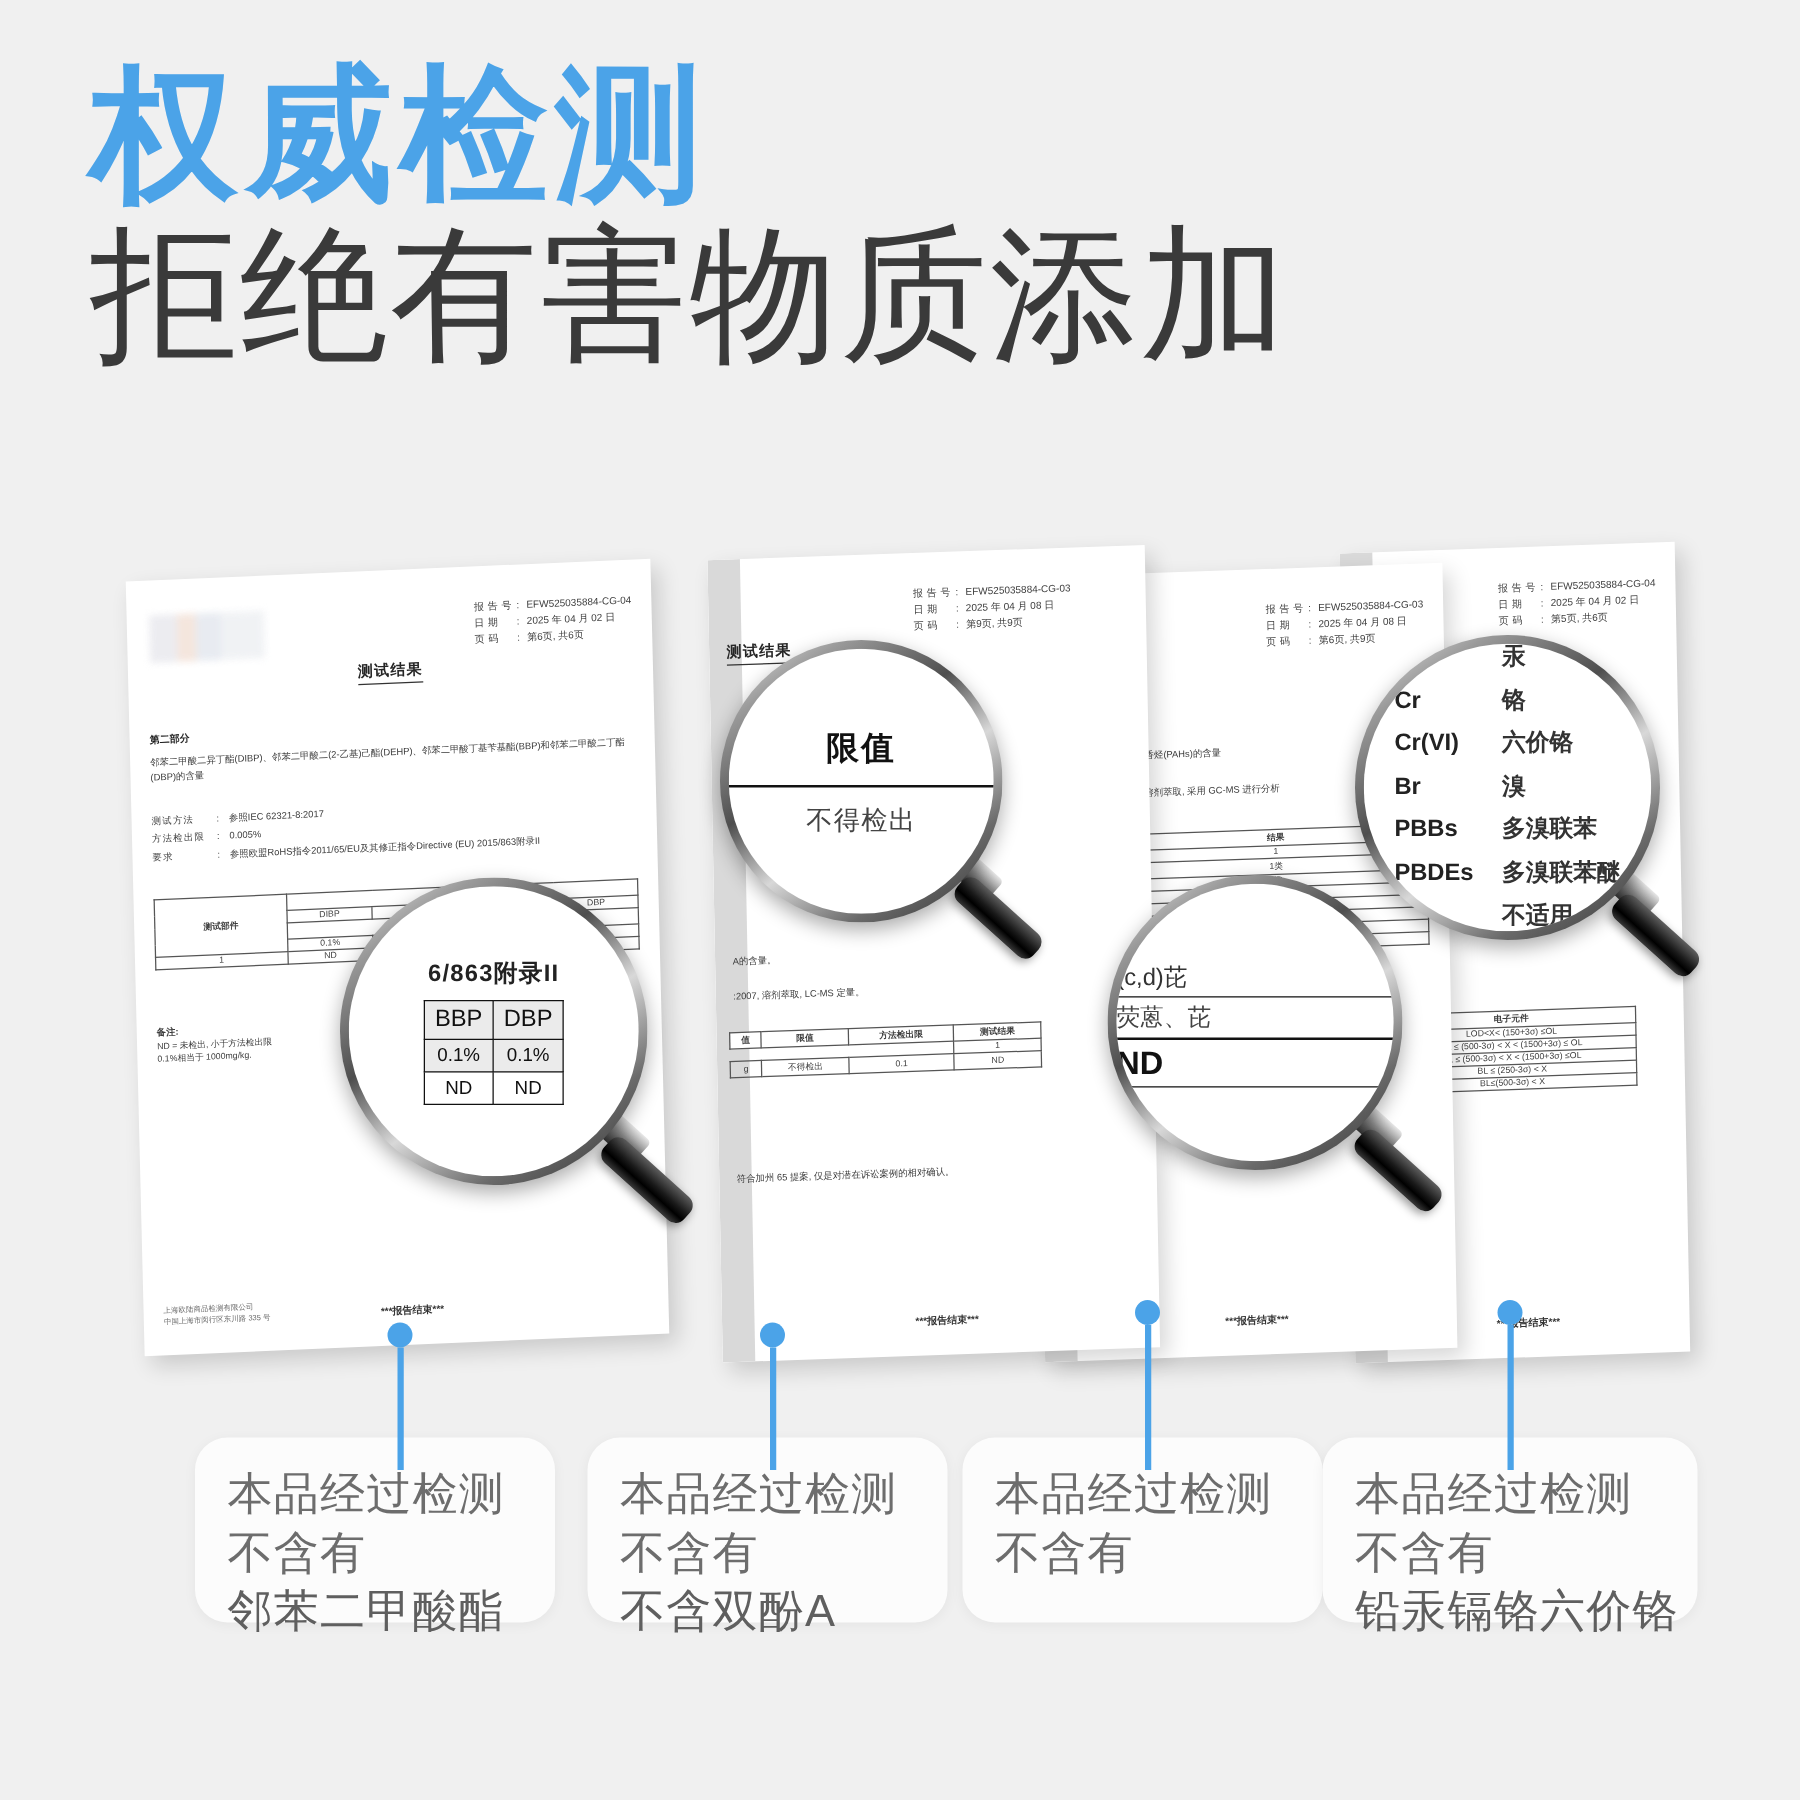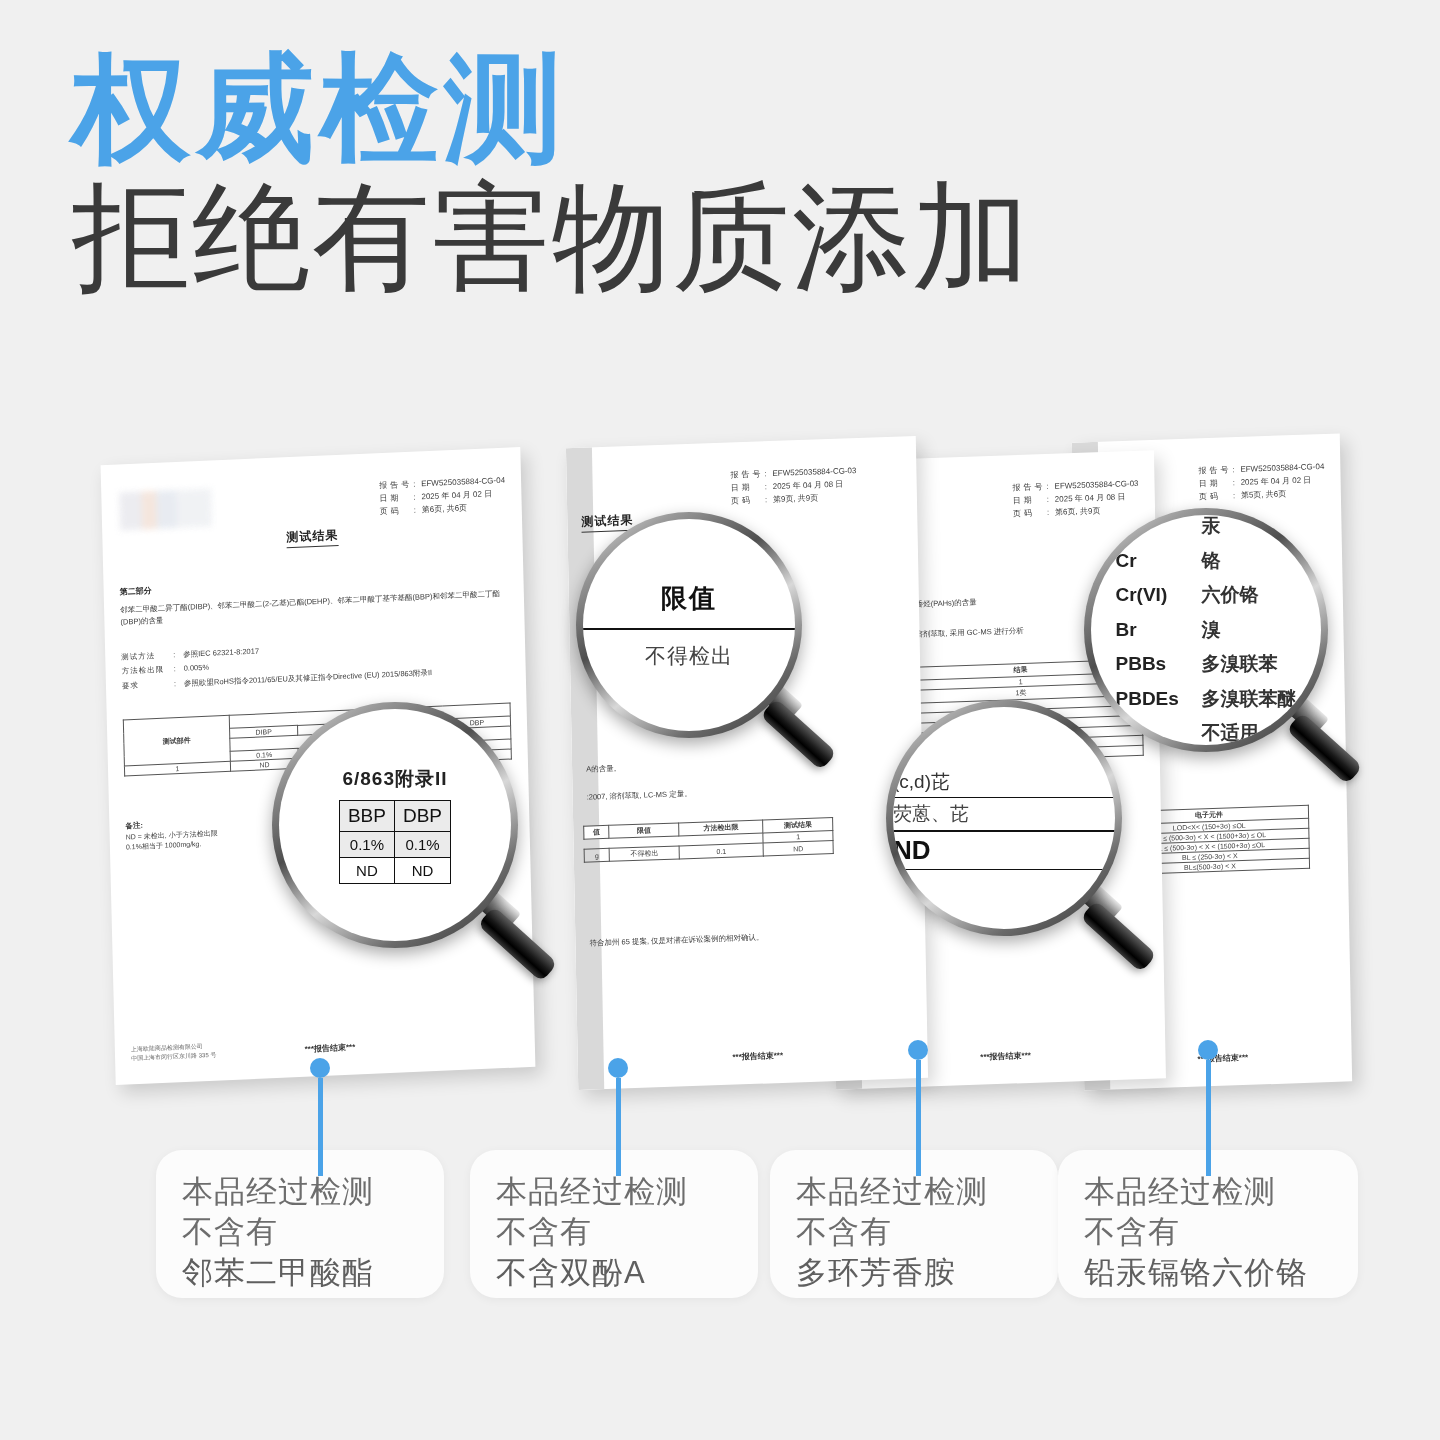--- a/index.html
+++ b/index.html
@@ -117,21 +117,21 @@
 
   
   .cards { position:absolute; left:0; top:1150px; width:1440px; height:160px; }
   .card {
     position:absolute; top:0; width:288px; height:148px;
     background:#fcfcfc; border-radius:26px;
     box-shadow:0 2px 10px rgba(0,0,0,0.05);
     padding:22px 0 0 26px;
   }
   .card .ln {
-    font-size:31px; line-height:1.3; color:#6d6d6d; letter-spacing:1px; white-space:nowrap;
+    font-size:36px; line-height:1.3; color:#6d6d6d; letter-spacing:1px; white-space:nowrap;
   }
   .card .ln.last { color:#5f5f5f; }
   #card1 { left:156px; }
   #card2 { left:470px; }
   #card3 { left:770px; }
   #card4 { left:1058px; width:300px; }
 </style>
 </head>
 <body>
 
@@ -541,20 +541,19 @@
     <div class="ln last">邻苯二甲酸酯</div>
   </div>
   <div class="card" id="card2">
     <div class="ln">本品经过检测</div>
     <div class="ln">不含有</div>
     <div class="ln last">不含双酚A</div>
   </div>
   <div class="card" id="card3">
     <div class="ln">本品经过检测</div>
     <div class="ln">不含有</div>
-    <div class="ln last">多环芳香胺</div>
   </div>
   <div class="card" id="card4">
     <div class="ln">本品经过检测</div>
     <div class="ln">不含有</div>
     <div class="ln last">铅汞镉铬六价铬</div>
   </div>
 </div>
 
 </body></html>

